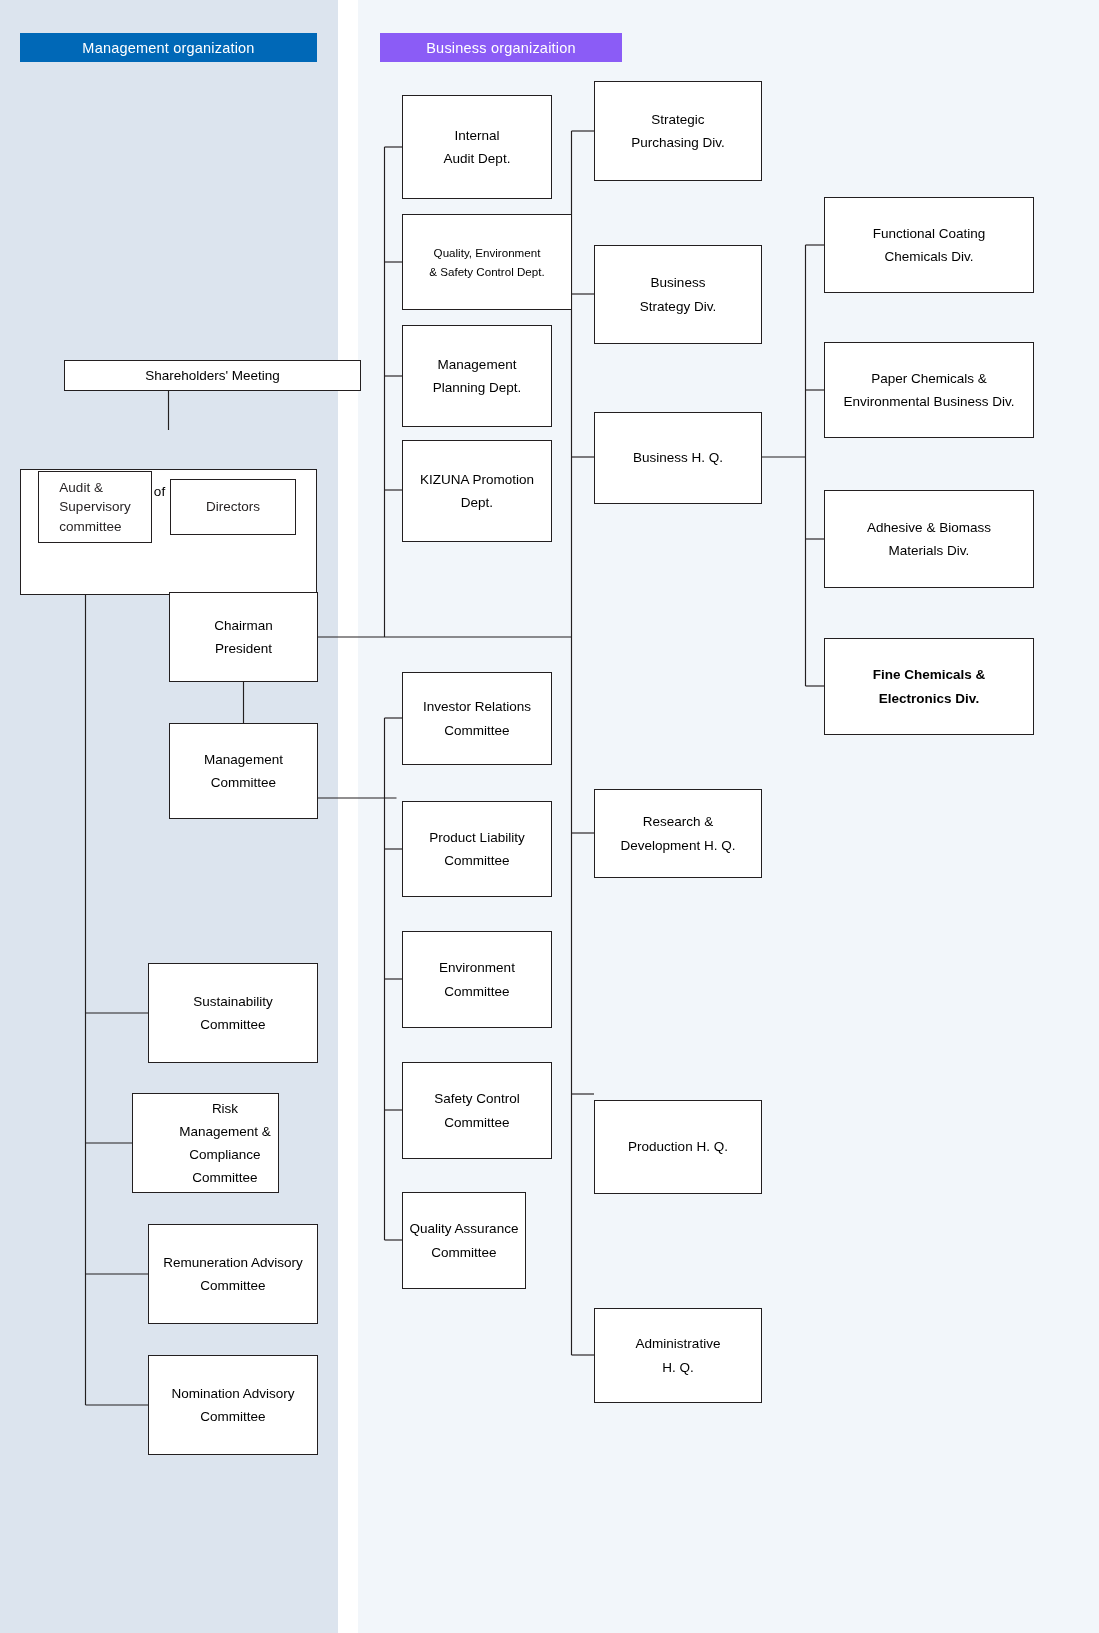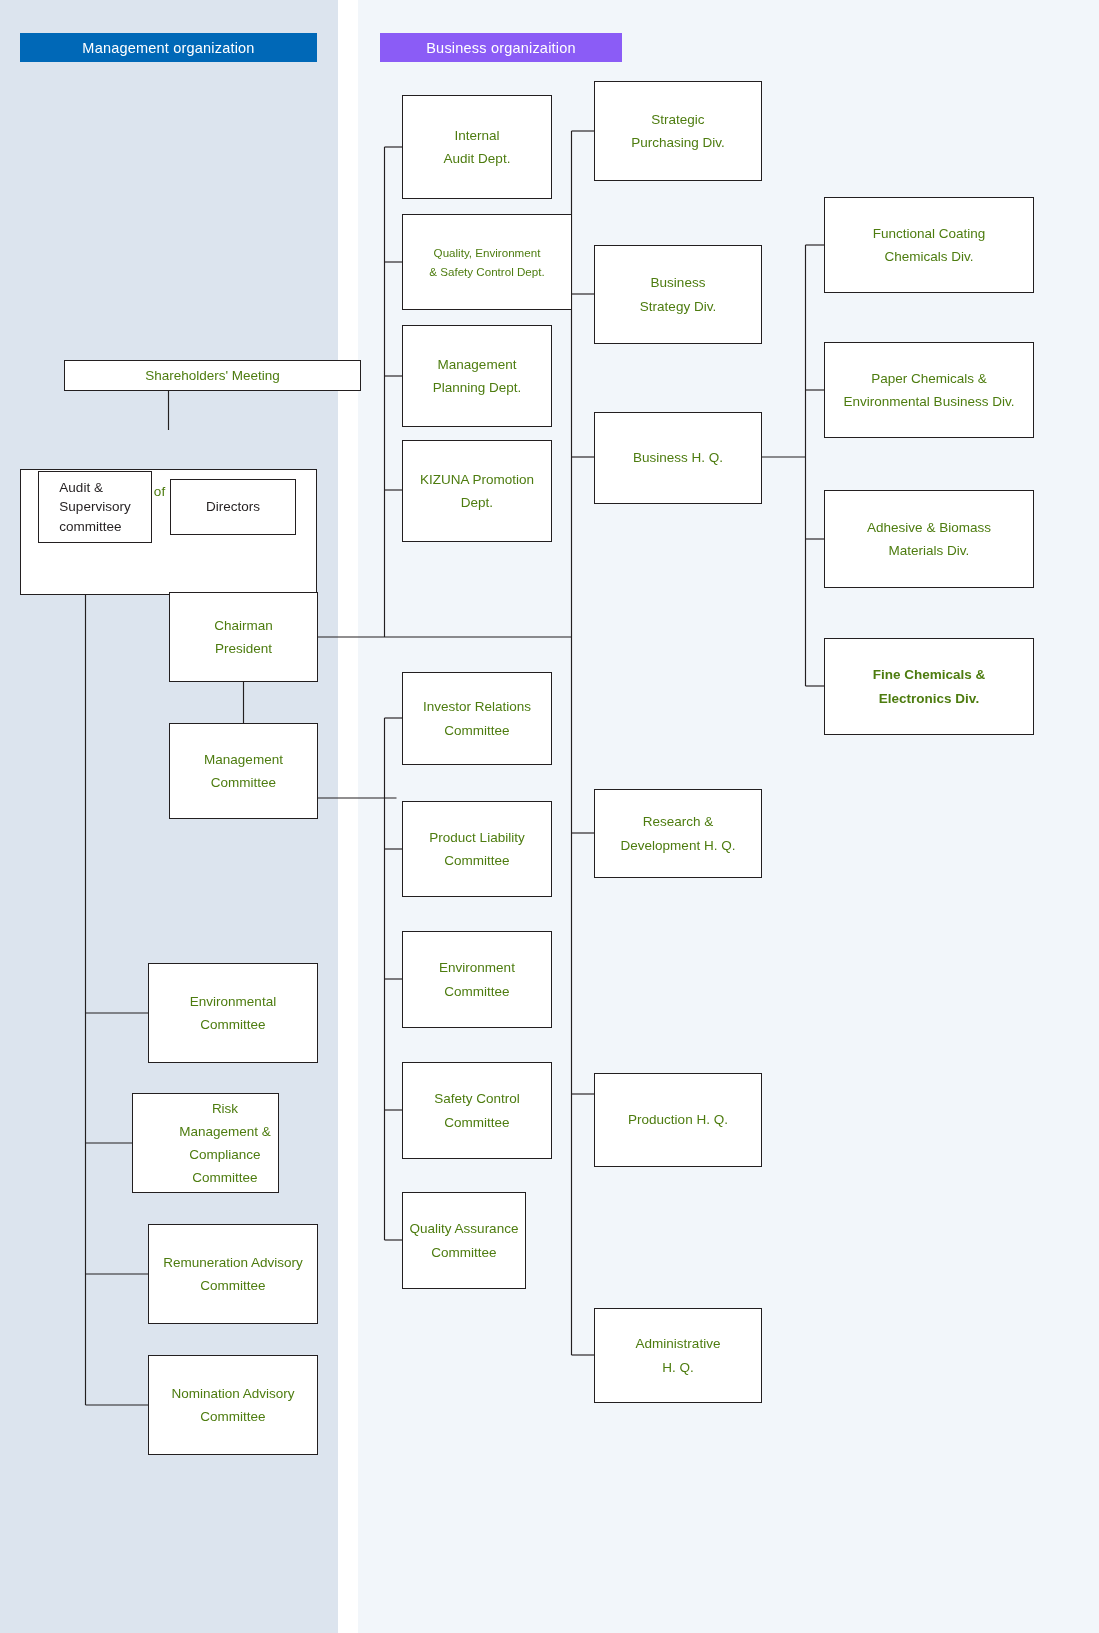--- a/index.html
+++ b/index.html
@@ -63,21 +63,21 @@
   #wires line, #wires path { stroke: #231f20; stroke-width: 1.15px; fill: none; }
   
   .node {
     position: absolute;
     background: #ffffff;
     border: 1.15px solid #231f20;
     display: flex;
     align-items: center;
     justify-content: center;
     text-align: center;
-    color: #4d7c0f;
+    color: #000000;
     font-size: 13.5px;
     line-height: 1.72;
     padding: 2px 5px;
     white-space: pre-line;
   }
   .node.small { font-size: 11.6px; line-height: 1.68; }
   
   #node-board {
     align-items: flex-start;
     justify-content: center;
@@ -162,21 +162,21 @@
 Supervisory
 committee</div>
   <div class="subnode" style="left:170px; top:479px; width:126px; height:56px;">Directors</div>
 
   <div class="node" style="left:169px; top:592px; width:149px; height:90px;">Chairman
 President</div>
 
   <div class="node" style="left:169px; top:723px; width:149px; height:96px;">Management
 Committee</div>
 
-  <div class="node" style="left:148px; top:963px; width:170px; height:100px;">Environmental
+  <div class="node" style="left:148px; top:963px; width:170px; height:100px;">Sustainability
 Committee</div>
 
   <div class="node" style="left:132px; top:1093px; width:147px; height:100px;padding-left:44px;">Risk Management &amp;
 Compliance
 Committee</div>
 
   <div class="node" style="left:148px; top:1224px; width:170px; height:100px;">Remuneration Advisory
 Committee</div>
 
   <div class="node" style="left:148px; top:1355px; width:170px; height:100px;">Nomination Advisory
@@ -213,21 +213,21 @@
 Purchasing Div.</div>
 
   <div class="node" style="left:594px; top:245px; width:168px; height:99px;">Business
 Strategy Div.</div>
 
   <div class="node" style="left:594px; top:412px; width:168px; height:92px;">Business H. Q.</div>
 
   <div class="node" style="left:594px; top:789px; width:168px; height:89px;">Research &amp;
 Development H. Q.</div>
 
-  <div class="node" style="left:594px; top:1073px; width:168px; height:94px;">Production H. Q.</div>
+  <div class="node" style="left:594px; top:1100px; width:168px; height:94px;">Production H. Q.</div>
 
   <div class="node" style="left:594px; top:1308px; width:168px; height:95px;">Administrative
 H. Q.</div>
 
   <div class="node" style="left:824px; top:197px; width:210px; height:96px;">Functional Coating
 Chemicals Div.</div>
 
   <div class="node" style="left:824px; top:342px; width:210px; height:96px;">Paper Chemicals &amp;
 Environmental Business Div.</div>
 

